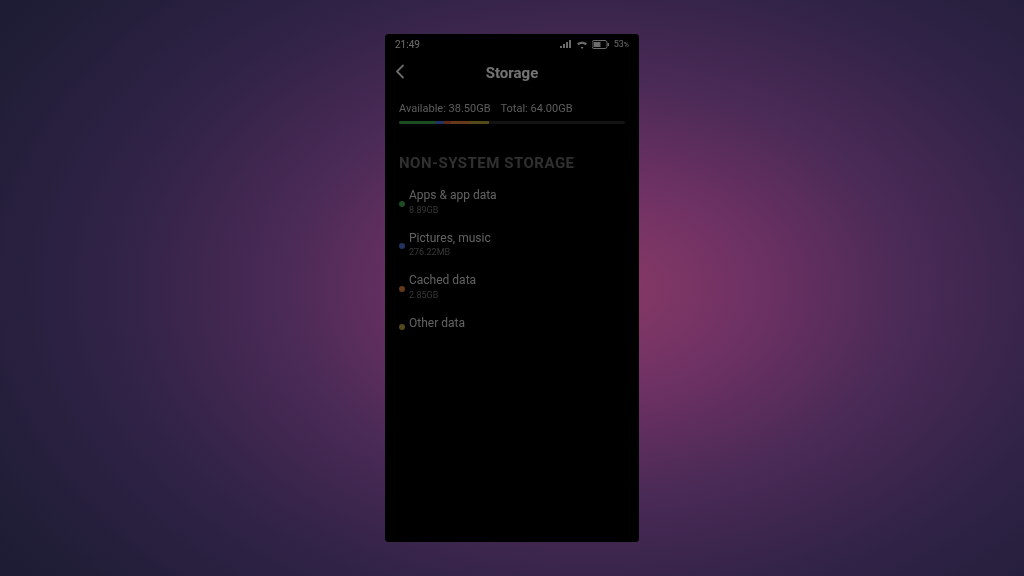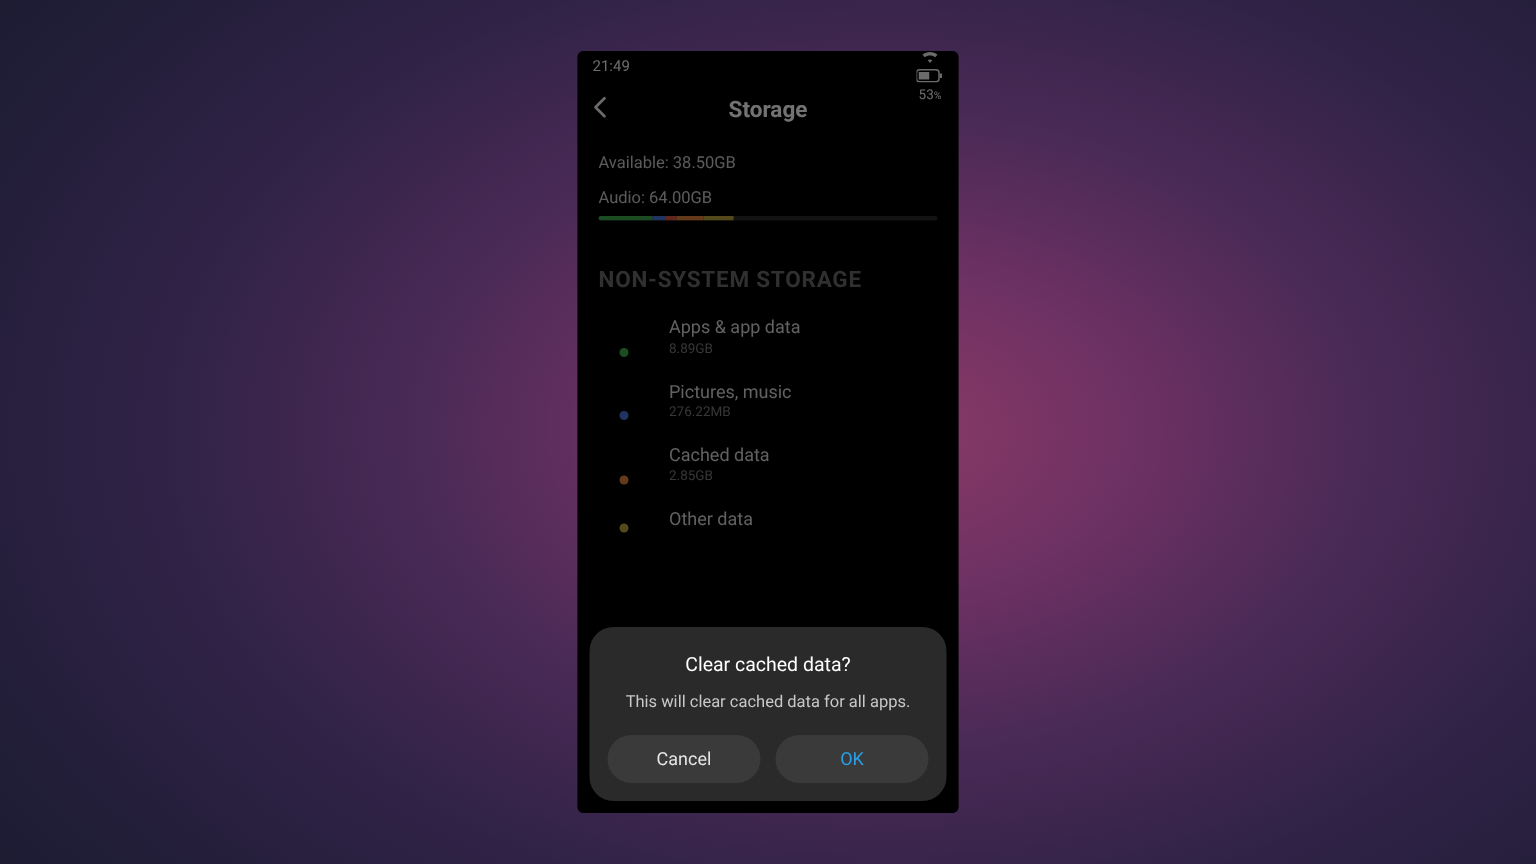--- a/index.html
+++ b/index.html
@@ -32,21 +32,21 @@
   
   .status-bar {
     height: 20px;
     display: flex;
     align-items: center;
     justify-content: space-between;
     padding: 0 10px;
     font-size: 10px;
     color: #eee;
   }
-  .status-right { display: flex; align-items: center; gap: 4px; flex-direction: column; }
+  .status-right { display: flex; align-items: center; gap: 4px; }
   .status-right svg { display: block; }
   .batt-text { font-size: 9px; }
   
   .header {
     position: relative;
     height: 38px;
     display: flex;
     align-items: center;
     justify-content: center;
   }
@@ -56,43 +56,43 @@
     top: 50%;
     transform: translateY(-50%);
   }
   .title { font-size: 15px; font-weight: 700; color: #fff; }
   
   .summary {
     padding: 10px 14px 6px;
     font-size: 11px;
     color: #c9c9c9;
   }
-  .summary-text { display: flex; gap: 10px; margin-bottom: 6px; flex-direction: column; }
+  .summary-text { display: flex; gap: 10px; margin-bottom: 6px; }
   .bar {
     height: 3px;
     width: 100%;
     background: #2a2a2a;
     display: flex;
     border-radius: 2px;
     overflow: hidden;
   }
   .seg { height: 100%; }
   
   .section-label {
     padding: 24px 14px 8px;
     font-size: 15px;
     letter-spacing: 0.5px;
     color: #6a6a6a;
     font-weight: bold;
   }
   .item {
     display: flex;
-    align-items: flex-end;
-    padding: 8px 28px;
-    gap: 27px;
+    align-items: center;
+    padding: 8px 14px;
+    gap: 4px;
   }
   .dot {
     width: 6px;
     height: 6px;
     border-radius: 50%;
     margin-top: 5px;
     flex-shrink: 0;
   }
   .item-text { flex: 1; }
   .item-title { font-size: 12px; color: #d8d8d8; line-height: 1.3; }
@@ -158,21 +158,21 @@
       <svg width="10" height="16" viewBox="0 0 10 16">
           <path d="M8 2L2 8l6 6" stroke="#eee" stroke-width="1.8" fill="none" stroke-linecap="round" stroke-linejoin="round"></path>
         </svg>
     </span>
     <span class="title">Storage</span>
   </div>
 
   <div class="summary">
     <div class="summary-text">
       <span><span>Available:</span> <span>38.50GB</span></span>
-      <span><span>Audio:</span> <span>64.00GB</span></span>
+      <span><span>Total:</span> <span>64.00GB</span></span>
     </div>
     <div class="bar" id="storage-bar">
         <div class="seg" style="background: rgb(63, 168, 74); width: 16%;"></div>
         <div class="seg" style="background: rgb(74, 114, 216); width: 4%;"></div>
         <div class="seg" style="background: rgb(216, 86, 63); width: 3%;"></div>
         <div class="seg" style="background: rgb(224, 130, 58); width: 8%;"></div>
         <div class="seg" style="background: rgb(184, 162, 58); width: 9%;"></div>
       </div>
   </div>
 
@@ -204,22 +204,14 @@
         <div class="dot" style="background: rgb(184, 162, 58);"></div>
         <div class="item-text">
           <div class="item-title">Other data</div>
           <div class="item-sub"></div>
         </div>
       </div>
     </div>
 
   <div class="dim-overlay"></div>
 
-  <div class="dialog">
-    <div class="dialog-title">Clear cached data?</div>
-    <div class="dialog-msg">This will clear cached data for all apps.</div>
-    <div class="dialog-buttons">
-      <button class="dbtn cancel">Cancel</button>
-      <button class="dbtn ok">OK</button>
-    </div>
-  </div>
 
 </div>
 
 </body></html>

